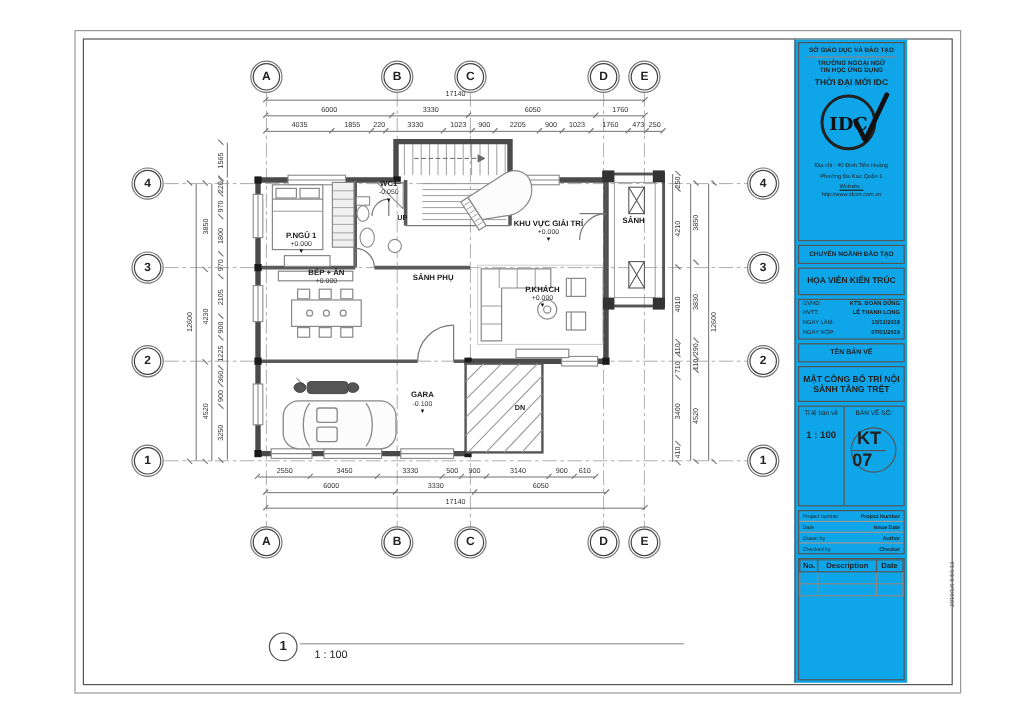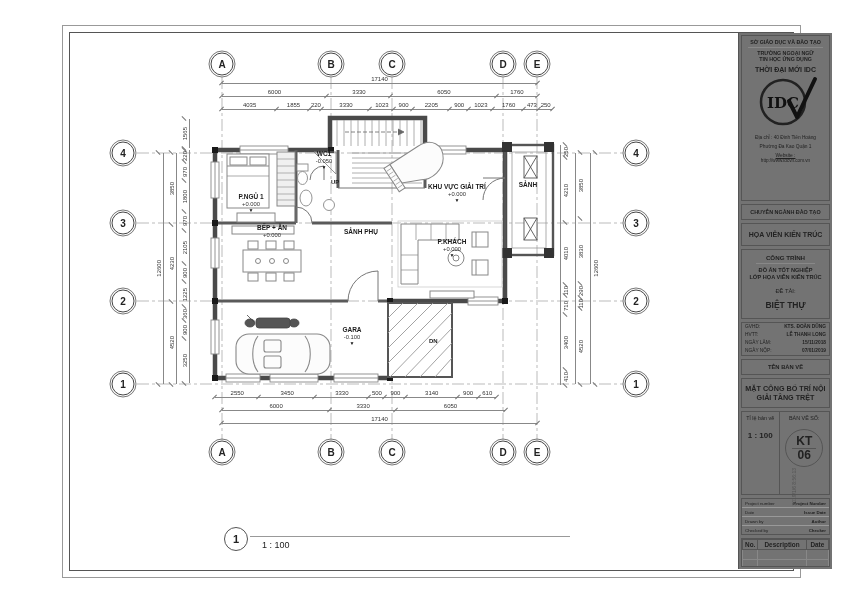--- a/index.html
+++ b/index.html
@@ -35,22 +35,22 @@
   .rlevel{display:block;font-weight:normal;font-size:5.8px;color:#333;}
   .rmark{display:block;font-size:5px;color:#111;line-height:1;}
   .small-label{position:absolute;font-size:6px;font-weight:bold;color:#222;}
   
   .dt-circle{left:224px;top:527px;width:22px;height:22px;border:1px solid #555;border-radius:50%;
              display:flex;align-items:center;justify-content:center;font-size:11px;font-weight:bold;}
   .dt-text{left:256px;top:510px;font-size:17px;font-weight:bold;letter-spacing:0.5px;color:#111;}
   .dt-rule{left:250px;top:536px;width:320px;height:1px;background:#999;}
   .dt-scale{left:262px;top:540px;font-size:9px;color:#222;}
   
-  #titleblock{left:738px;top:33px;width:94px;height:536px;border-left:1.5px solid #555;
-              display:flex;flex-direction:column;box-sizing:border-box;background:#737373;}
+  #titleblock{left:662px;top:33px;width:94px;height:536px;border-left:1.5px solid #555;
+              display:flex;flex-direction:column;box-sizing:border-box;background:#0ea5e9;}
   .tb-box{border:1px solid #555;margin:1.5px 2px;box-sizing:border-box;text-align:center;overflow:hidden;}
   .tb-org1{font-size:5.3px;font-weight:bold;border-bottom:1px solid #888;margin:3px 6px 2px;padding-bottom:2px;}
   .tb-org2{font-size:5.3px;font-weight:bold;line-height:1.3;}
   .tb-org4{font-size:7px;font-weight:bold;margin-top:3px;}
   .tb-addr{font-size:4.8px;line-height:1.35;margin-top:2px;}
   .tb-web-label{font-size:4.8px;text-decoration:underline;margin-top:3px;}
   .tb-web{font-size:4.6px;}
   .tb-dept-label{font-size:5.4px;font-weight:bold;padding:4px 0;}
   .tb-dept-value{font-size:7px;font-weight:bold;padding:7px 0;}
   .tb-proj-label{font-size:6.2px;font-weight:bold;border-bottom:1px solid #888;margin:4px 14px 3px;padding-bottom:2px;}
@@ -60,21 +60,21 @@
   .tb-inforow{display:flex;justify-content:space-between;font-size:4.8px;padding:1.5px 3px;}
   .tb-inforow .v{font-weight:bold;}
   .tb-name-label{font-size:5.8px;font-weight:bold;padding:4px 0;}
   .tb-name-value{font-size:7.2px;font-weight:bold;padding:5px 1px;line-height:1.3;}
   .tb-scale-wrap{display:flex;min-height:84px;}
   .tb-scale-l{width:42%;border-right:1px solid #555;padding-top:3px;}
   .tb-scale-r{flex:1;padding-top:3px;display:flex;flex-direction:column;align-items:center;}
   .tb-scale-label{font-size:5.4px;}
   .tb-scale-value{font-size:8px;font-weight:bold;margin-top:10px;}
   .kt-circle{width:36px;height:36px;border:1px solid #555;border-radius:50%;margin-top:8px;
-             display:flex;flex-direction:column;align-items:center;justify-content:center;font-size:12px;font-weight:bold;line-height:1.1;}
+             display:flex;flex-direction:column;align-items:flex-start;justify-content:center;font-size:15px;font-weight:bold;line-height:1.1;}
   .kt-top{border-bottom:1px solid #555;padding:0 4px;}
   .tb-metarow{display:flex;justify-content:space-between;font-size:4.4px;padding:1.5px 3px;border-bottom:1px solid #999;}
   .tb-metarow:last-child{border-bottom:none;}
   .tb-metarow .v{font-weight:bold;}
   .rev-table{width:100%;border-collapse:collapse;}
   .rev-table th{font-size:6.4px;border:1px solid #555;padding:1px 0;}
   .rev-table td{border:1px solid #888;height:7px;}
   #timestamp{left:791px;top:468px;font-size:5px;color:#555;writing-mode:vertical-rl;transform:rotate(180deg);}
   svg{pointer-events:none;}
 </style>
@@ -538,27 +538,20 @@
       <div class="tb-addr">Phường Đa Kao Quận 1</div>
       <div class="tb-web-label">Website :</div>
       <div class="tb-web">http://www.idcvn.com.vn</div>
     </div>
     <div class="tb-box">
       <div class="tb-dept-label">CHUYÊN NGÀNH ĐÀO TẠO</div>
     </div>
     <div class="tb-box">
       <div class="tb-dept-value">HỌA VIÊN KIẾN TRÚC</div>
     </div>
-    <div class="tb-box">
-      <div class="tb-proj-label">CÔNG TRÌNH</div>
-      <div class="tb-proj-line">ĐỒ ÁN TỐT NGHIỆP</div>
-      <div class="tb-proj-line">LỚP HỌA VIÊN KIẾN TRÚC</div>
-      <div class="tb-topic-label">ĐỀ TÀI:</div>
-      <div class="tb-topic-value">BIỆT THỰ</div>
-    </div>
     <div class="tb-box" style="text-align:left;">
       <div class="tb-inforow">
         <span class="l">GVHD:</span>
         <span class="v">KTS. ĐOÀN DŨNG</span>
       </div>
       <div class="tb-inforow">
         <span class="l">HVTT:</span>
         <span class="v">LÊ THANH LONG</span>
       </div>
       <div class="tb-inforow">
@@ -569,33 +562,33 @@
         <span class="l">NGÀY NỘP:</span>
         <span class="v">07/01/2019</span>
       </div>
     </div>
     <div class="tb-box">
       <div class="tb-name-label">TÊN BẢN VẼ</div>
     </div>
     <div class="tb-box">
       <div class="tb-name-value">
         <span>MẶT CÔNG BỐ TRÍ NỘI</span><br>
-        <span>GIẢI TẦNG TRỆT</span>
+        <span>SẢNH TẦNG TRỆT</span>
       </div>
     </div>
     <div class="tb-box tb-scale-wrap">
       <div class="tb-scale-l">
         <div class="tb-scale-label">Tỉ lệ bản vẽ</div>
         <div class="tb-scale-value">1 : 100</div>
       </div>
       <div class="tb-scale-r">
         <div class="tb-scale-label">BẢN VẼ SỐ:</div>
         <div class="kt-circle">
           <span class="kt-top">KT</span>
-          <span>06</span>
+          <span>07</span>
         </div>
       </div>
     </div>
     <div class="tb-box" style="text-align:left;">
       <div class="tb-metarow">
         <span>Project number</span>
         <span class="v">Project Number</span>
       </div>
       <div class="tb-metarow">
         <span>Date</span>

